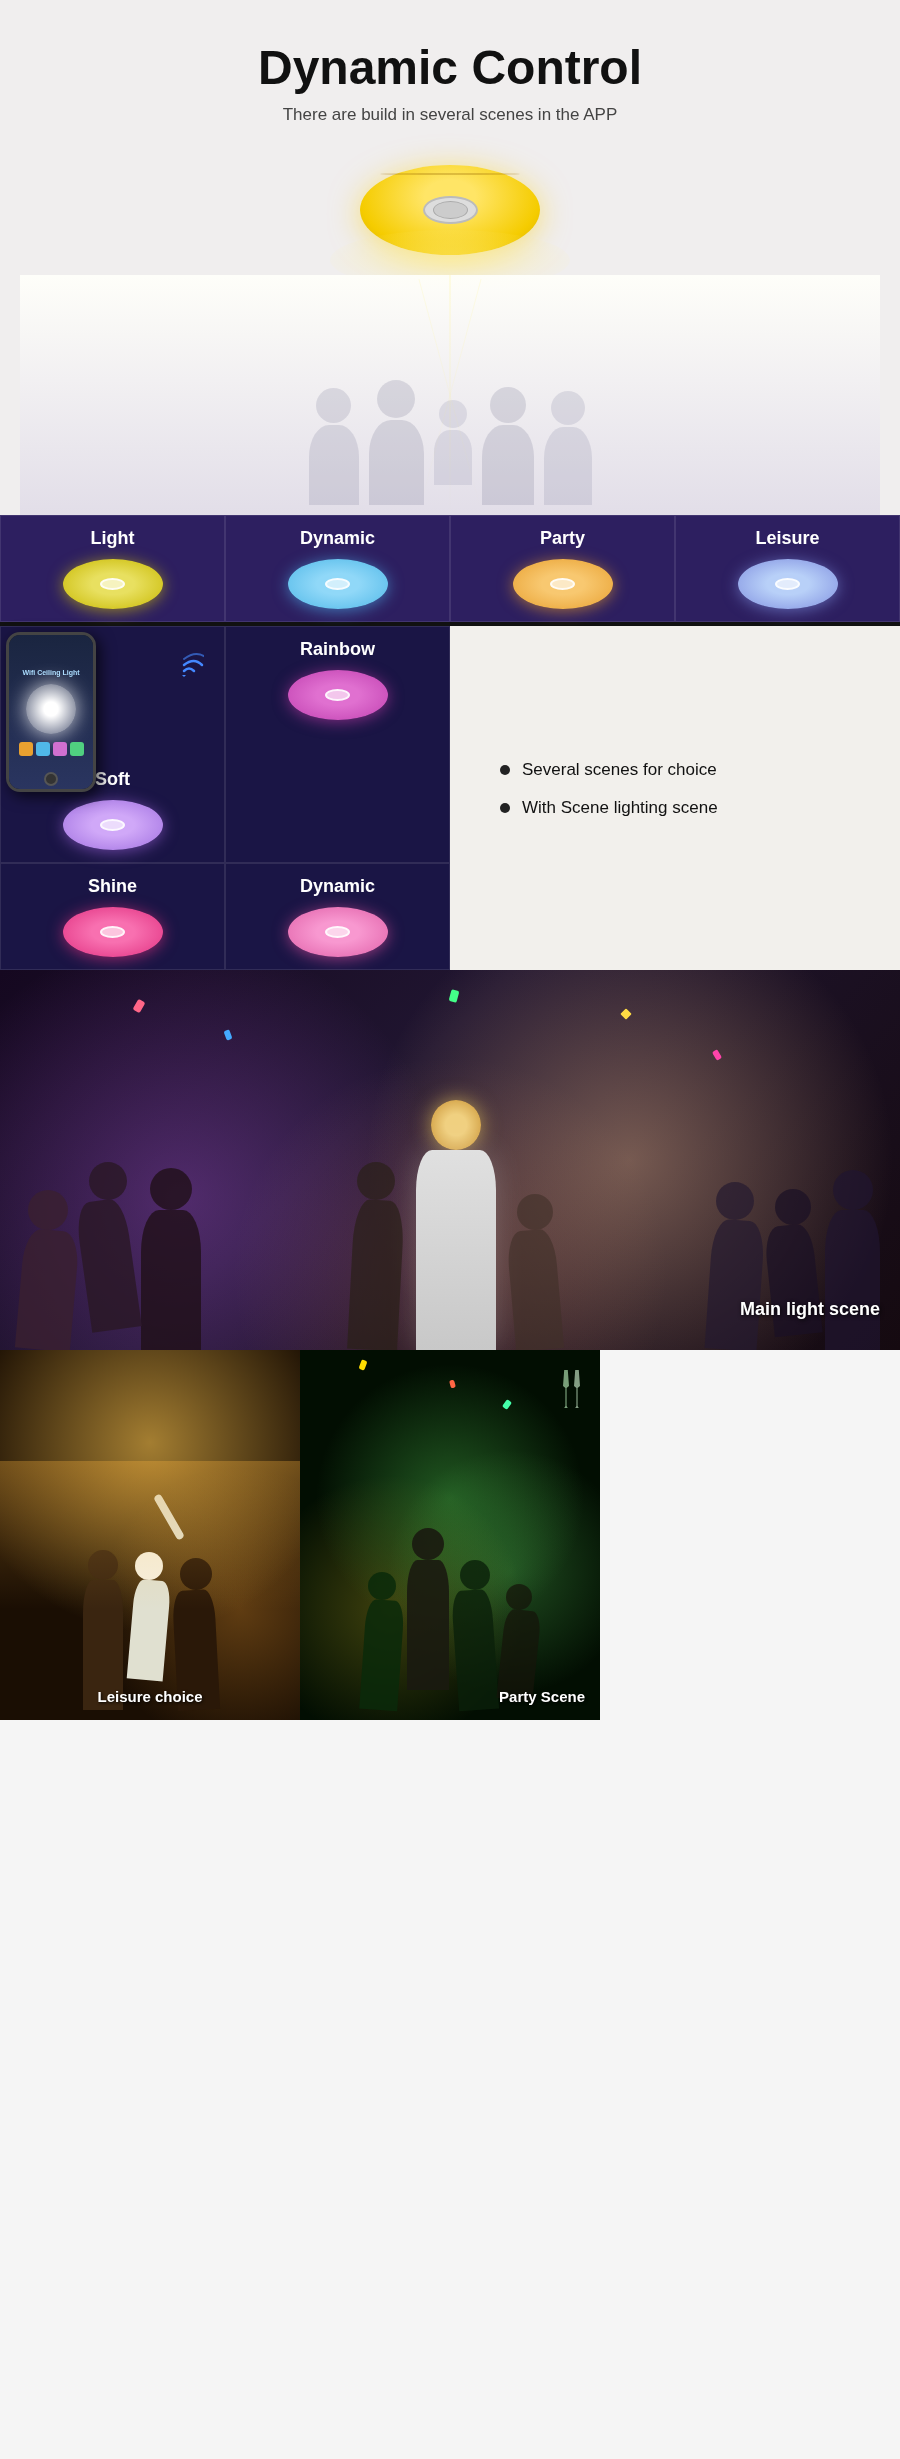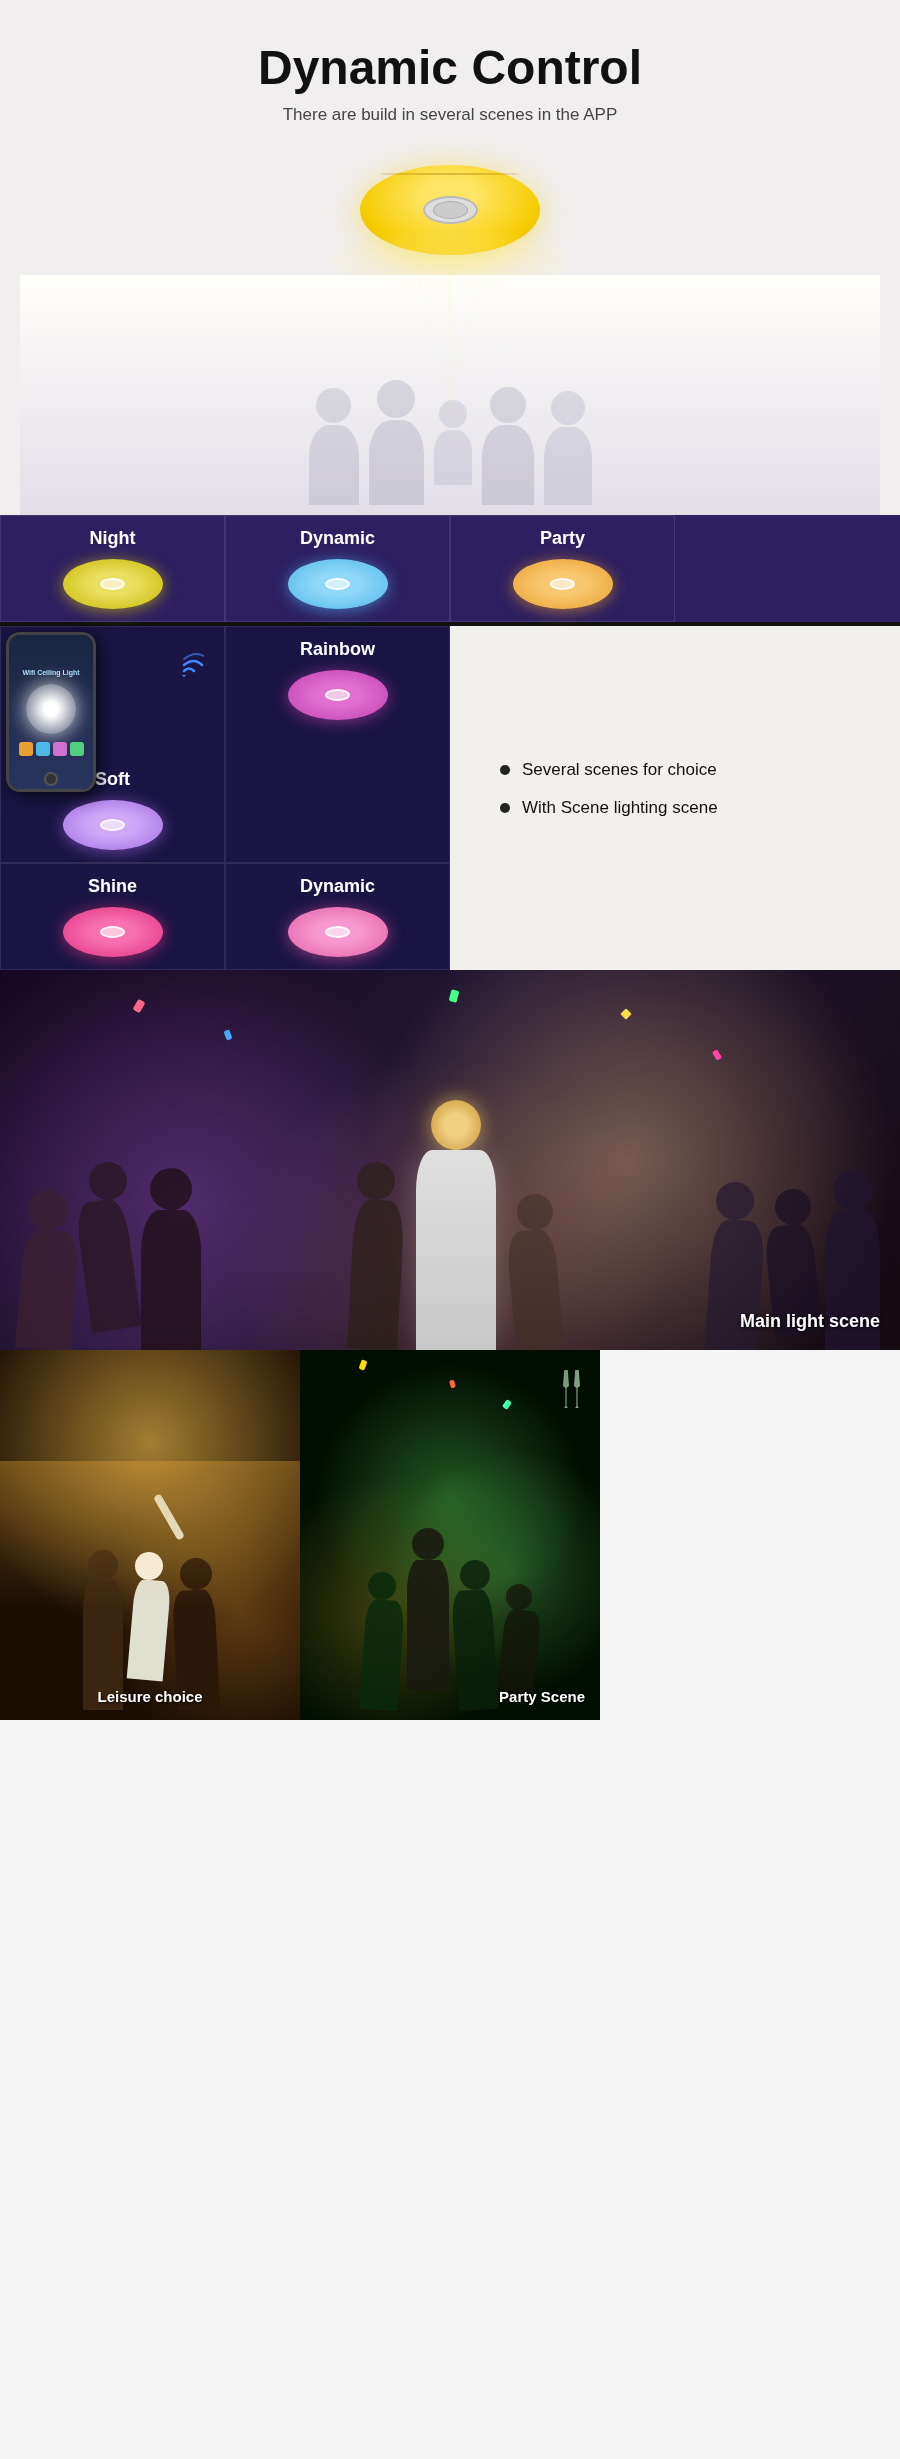--- a/index.html
+++ b/index.html
@@ -144,40 +144,46 @@
 
     <div style="position:absolute;top:0;left:50%;transform:translateX(-50%);width:1px;height:100%;background:linear-gradient(to bottom, rgba(255,240,100,0.3) 0%, transparent 100%);"></div>
     <div style="position:absolute;top:0;left:50%;transform:translateX(-50%) rotate(15deg);width:1px;height:100%;background:linear-gradient(to bottom, rgba(255,240,100,0.15) 0%, transparent 100%);"></div>
     <div style="position:absolute;top:0;left:50%;transform:translateX(-50%) rotate(-15deg);width:1px;height:100%;background:linear-gradient(to bottom, rgba(255,240,100,0.15) 0%, transparent 100%);"></div>
   </div>
 </div>
 
 <div class="scene-row-wrapper">
 
   <div class="scene-cell">
-    <div class="scene-label">Night</div>
+    <div class="scene-label">Light</div>
     <div class="scene-lamp lamp-night">
       <div class="scene-lamp-center"></div>
     </div>
   </div>
 
   <div class="scene-cell">
     <div class="scene-label">Dynamic</div>
     <div class="scene-lamp lamp-reading">
       <div class="scene-lamp-center"></div>
     </div>
   </div>
 
   <div class="scene-cell">
     <div class="scene-label">Party</div>
     <div class="scene-lamp lamp-party">
       <div class="scene-lamp-center"></div>
     </div>
   </div>
 
+  <div class="scene-cell">
+    <div class="scene-label">Leisure</div>
+    <div class="scene-lamp lamp-leisure">
+      <div class="scene-lamp-center"></div>
+    </div>
+  </div>
 </div>
 
 <div style="height:4px; background:#111;"></div>
 
 <div style="display:flex; background:#1a1545;">
 
   <div style="display:grid; grid-template-columns:repeat(2,1fr); width:450px; flex-shrink:0;">
 
     <div class="scene-cell" style="background:#1a1545; position:relative;">
 
@@ -301,21 +307,21 @@
         </div>
     </div>
   </div>
 
   <div style="position:absolute;top:30px;left:15%;width:8px;height:12px;background:#ff6688;transform:rotate(30deg);border-radius:2px;"></div>
   <div style="position:absolute;top:60px;left:25%;width:6px;height:10px;background:#44aaff;transform:rotate(-20deg);border-radius:2px;"></div>
   <div style="position:absolute;top:40px;right:30%;width:8px;height:8px;background:#ffdd44;transform:rotate(45deg);border-radius:1px;"></div>
   <div style="position:absolute;top:80px;right:20%;width:6px;height:10px;background:#ff44aa;transform:rotate(-30deg);border-radius:2px;"></div>
   <div style="position:absolute;top:20px;left:50%;width:8px;height:12px;background:#44ff88;transform:rotate(15deg);border-radius:2px;"></div>
 
-  <div style="position:absolute;bottom:18px;right:20px;color:#fff;font-size:18px;font-weight:700;text-shadow:1px 1px 4px rgba(0,0,0,0.9);">Main light scene</div>
+  <div style="position:absolute;bottom:30px;right:20px;color:#fff;font-size:18px;font-weight:700;text-shadow:1px 1px 4px rgba(0,0,0,0.9);">Main light scene</div>
 </div>
 
 <div style="display:grid;grid-template-columns:1fr 1fr 1fr;height:370px;">
 
 
   <div style="position:relative;overflow:hidden;background:radial-gradient(circle at 50% 25%,rgba(255,200,80,0.6) 0%,transparent 60%),radial-gradient(circle at 80% 70%,rgba(200,130,40,0.4) 0%,transparent 40%),#1a0e03;">
 
     <div style="position:absolute;bottom:0;width:100%;display:flex;align-items:flex-end;justify-content:center;gap:8px;padding:10px;">
       <div style="display:flex;flex-direction:column;align-items:center;">
           <div style="width:30px;height:30px;background:#3a2510;border-radius:50%;"></div>

